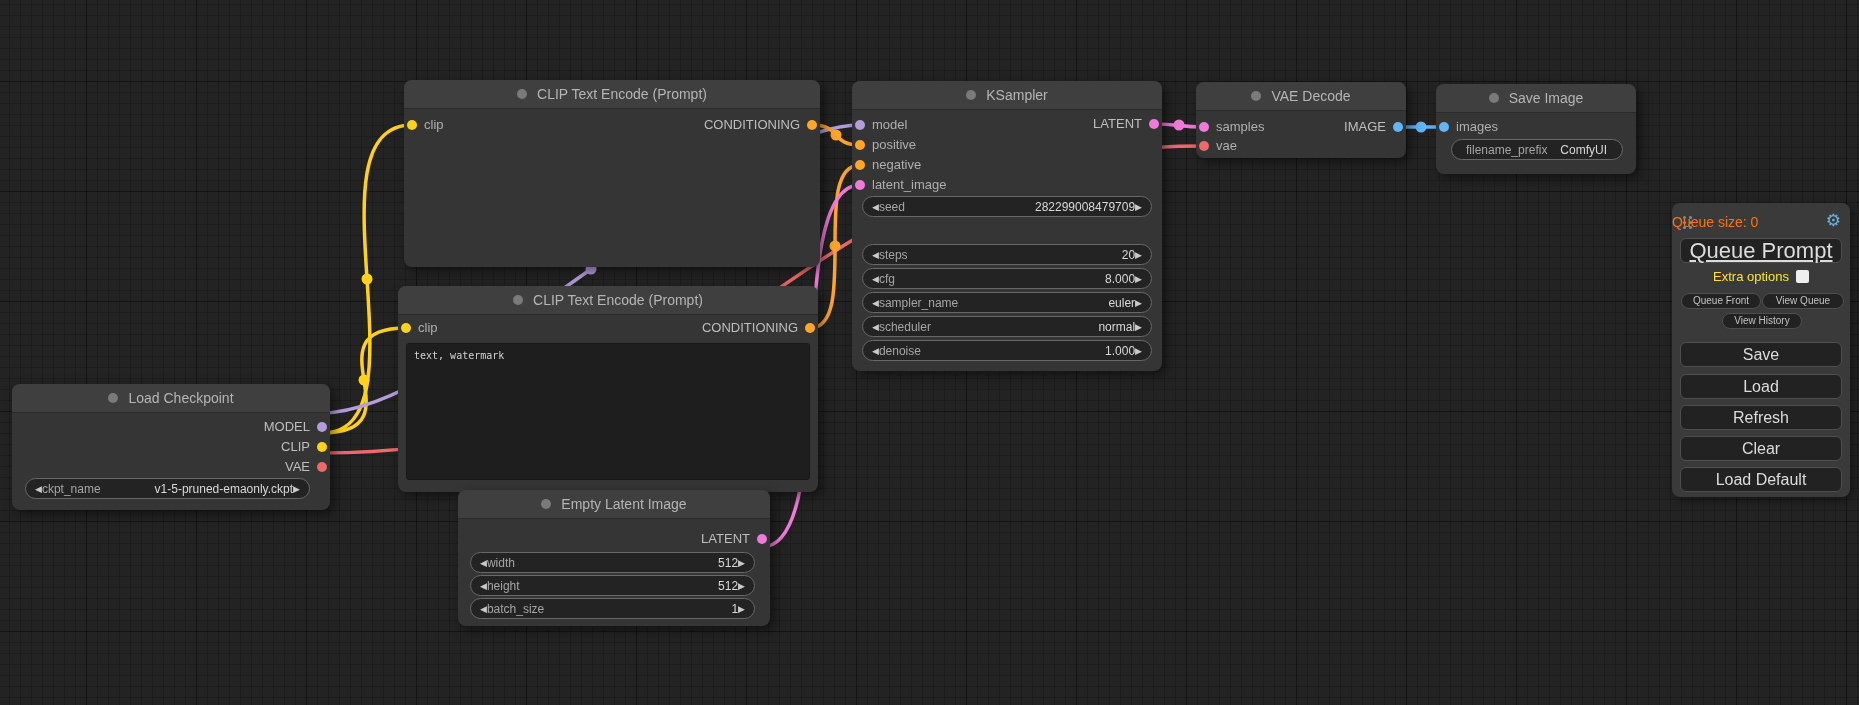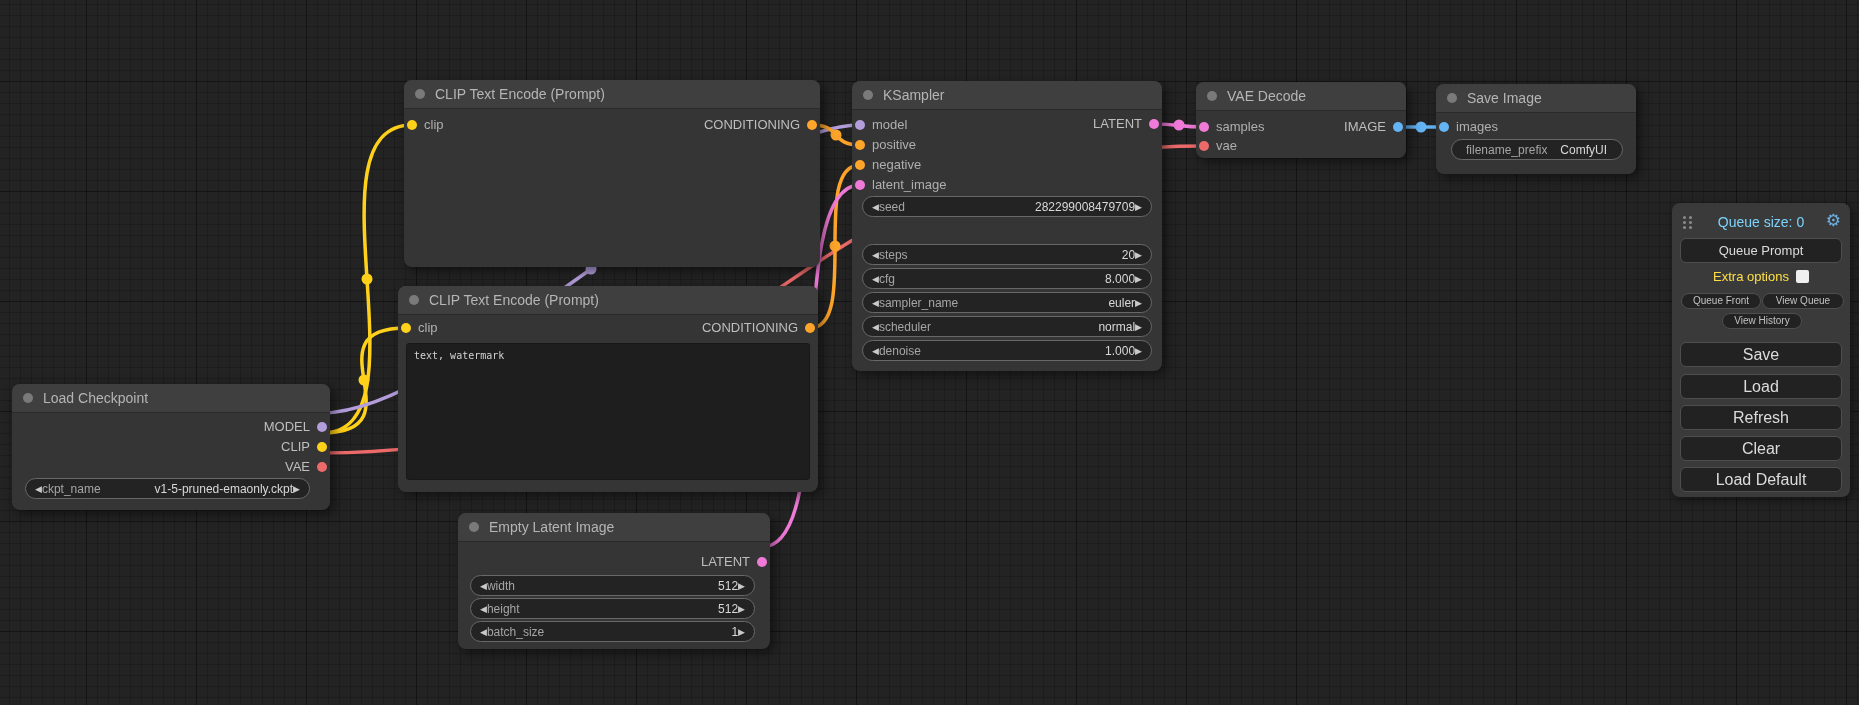--- a/index.html
+++ b/index.html
@@ -14,21 +14,21 @@
     background-position:-24px -29px;
     font-family:"Liberation Sans",sans-serif;
     -webkit-font-smoothing:antialiased;
   }
   .wires{position:absolute;left:0;top:0;z-index:1;}
   .wires path{fill:none;stroke-width:3.5px;}
   .node{position:absolute;z-index:2;background:#353535;border-radius:8px;
         box-shadow:4px 4px 12px rgba(0,0,0,.5);}
   .node-header{height:29px;background:#3F3F3F;border-radius:8px 8px 0 0;
         border-bottom:1px solid #2A2A2A;display:flex;align-items:center;
-        padding:1px 11px;gap:10px;box-sizing:border-box;}
+        padding:1px 11px;gap:10px;box-sizing:border-box;justify-content:center;}
   .node-title{color:#B5B5B5;font-size:14px;white-space:nowrap;}
   .collapse-dot{width:10px;height:10px;border-radius:50%;background:#7A7A7A;flex:0 0 auto;}
   .port{position:absolute;height:20px;line-height:20px;font-size:13px;color:#AFAFAF;white-space:nowrap;}
   .port.out{text-align:right;color:#BEBEBE;}
   .dot{position:absolute;width:10px;height:10px;border-radius:50%;z-index:3;}
   .c-model{background:#B39DDB;}  .c-clip{background:#FFD11A;}
   .c-vae{background:#ED6A6A;}    .c-cond{background:#FFA52A;}
   .c-latent{background:#F07AD8;} .c-image{background:#64B5F6;}
   .widget{position:absolute;height:21px;background:#232323;border:1px solid #686868;
         border-radius:11px;box-sizing:border-box;display:flex;align-items:center;
@@ -39,27 +39,27 @@
   .toggle-dot{width:12px;height:12px;border-radius:50%;background:#8CA3BA;
         border:1px solid #5F7486;box-sizing:border-box;flex:0 0 auto;}
   .prompt-box{position:absolute;background:#1E1E1E;border:1px solid #181818;border-radius:3px;
         color:#D2D2D2;font-family:"DejaVu Sans Mono",monospace;font-size:10px;line-height:14px;
         padding:5px 7px;box-sizing:border-box;white-space:pre-wrap;overflow:hidden;}
   .panel{position:absolute;left:1672px;top:203px;width:178px;height:294px;z-index:2;
         background:#3A3A3A;border-radius:8px;box-shadow:3px 3px 10px rgba(0,0,0,.45);}
   .drag-dots{position:absolute;left:11px;top:13px;width:3px;height:3px;border-radius:50%;
         background:#8A8A8A;box-shadow:6px 0 0 #8A8A8A,0 5px 0 #8A8A8A,6px 5px 0 #8A8A8A,
         0 10px 0 #8A8A8A,6px 10px 0 #8A8A8A;}
-  .queue-size{position:absolute;left:0;right:0;top:10px;text-align:center;color:#7dd3fc;
+  .queue-size{position:absolute;left:0;right:0;top:10px;color:#f97316;
         font-size:14px;line-height:18px;}
   .gear{position:absolute;right:9px;top:8px;color:#6CB2E2;font-size:17px;line-height:20px;}
   .btn{position:absolute;background:#222222;border:1px solid #4E4E4E;border-radius:6px;
         color:#DCDCDC;text-align:center;box-sizing:border-box;cursor:default;}
   .btn.big{left:8px;width:162px;height:25px;font-size:16px;line-height:23px;}
-  .btn.primary{font-size:13px;}
+  .btn.primary{font-size:22px;text-decoration:underline;}
   .btn.small{height:16px;font-size:10px;line-height:14px;border-radius:9px;color:#C2C2C2;}
   .extra-row{position:absolute;top:66px;left:0;right:0;text-align:center;color:#fde047;
         font-size:13px;line-height:16px;}
   .checkbox{display:inline-block;width:13px;height:13px;background:#EFEFEF;border-radius:2px;
         vertical-align:-2px;margin-left:7px;}
 </style>
 </head>
 <body>
 
 <div class="canvas">
@@ -120,21 +120,21 @@
       <span class="collapse-dot"></span>
       <span class="node-title">CLIP Text Encode (Prompt)</span>
     </div>
     <div class="port" style="left:20px;top:32px">clip</div>
     <div class="port out" style="right:20px;top:32px">CONDITIONING</div>
     <span class="dot c-clip" style="left:3px;top:37px"></span>
     <span class="dot c-cond" style="right:3px;top:37px"></span>
     <div class="prompt-box" style="left:8px;top:57px;width:404px;height:137px">text, watermark</div>
   </div>
 
-  <div class="node" style="left:458px;top:513px;width:312px;height:136px">
+  <div class="node" style="left:458px;top:490px;width:312px;height:136px">
     <div class="node-header">
       <span class="collapse-dot"></span>
       <span class="node-title">Empty Latent Image</span>
     </div>
     <div class="port out" style="right:20px;top:39px">LATENT</div>
     <span class="dot c-latent" style="right:3px;top:44px"></span>
     <div class="widget" style="left:12px;top:62px;width:285px">
       <span class="arr">◀</span>
       <span class="wlabel">width</span>
       <span class="wvalue">512</span>

